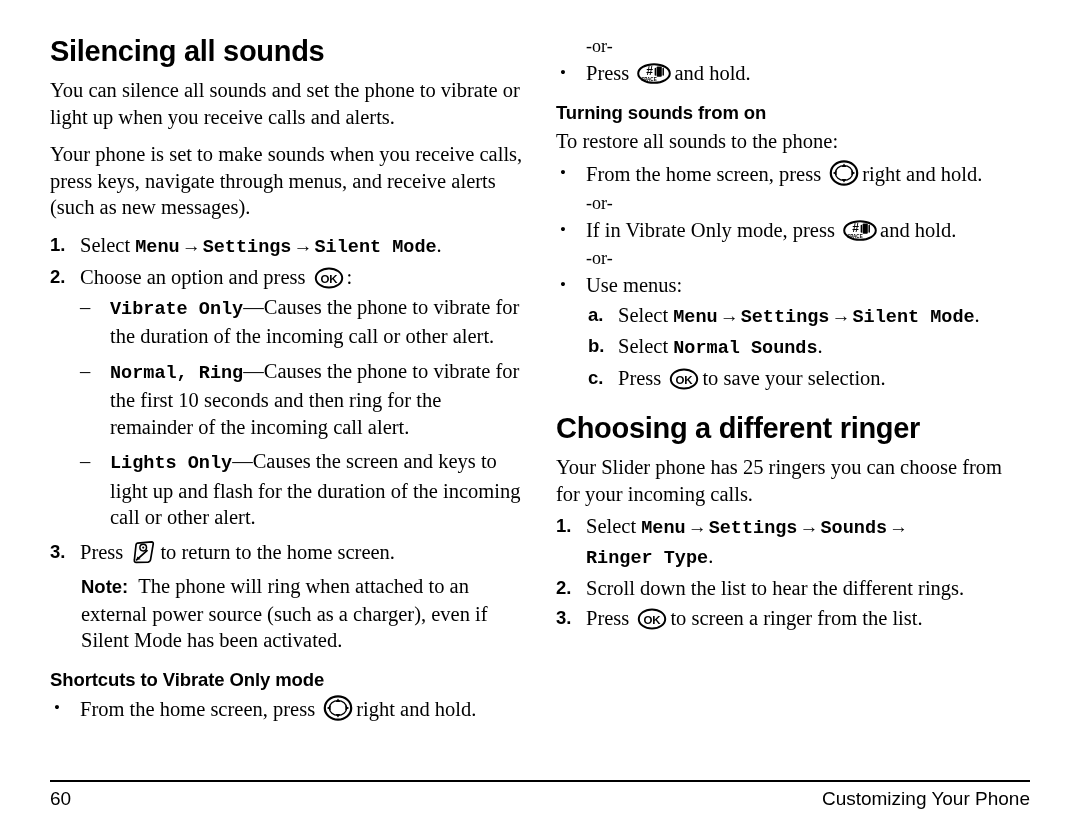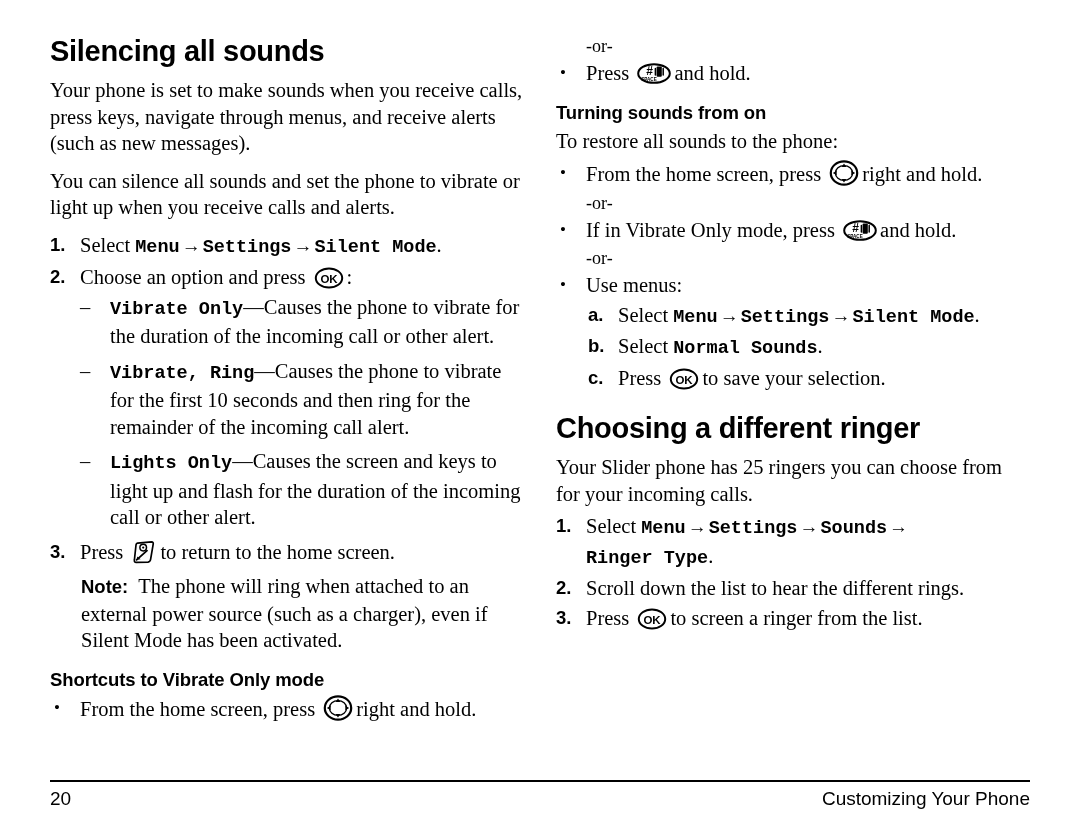--- a/index.html
+++ b/index.html
@@ -169,23 +169,23 @@
 <body>
 
 <div class="page">
 
   <div class="columns">
 
     <div class="col">
 
       <h1 class="h1">Silencing all sounds</h1>
 
+      <p class="para">You can silence all sounds and set the phone to vibrate or light up when you receive calls and alerts.</p>
+
       <p class="para">Your phone is set to make sounds when you receive calls, press keys, navigate through menus, and receive alerts (such as new messages).</p>
-
-      <p class="para">You can silence all sounds and set the phone to vibrate or light up when you receive calls and alerts.</p>
 
 
       <ol class="steps">
 
         <li class="li step">
           <span class="marker">1.</span><span>Select</span>
           <span class="sans-b">Menu</span><span class="arrow">→</span><span class="sans-b">Settings</span><span class="arrow">→</span><span class="sans-b">Silent Mode</span><span>.</span>
         </li>
 
         <li class="li step">
@@ -196,21 +196,21 @@
               <text x="15" y="16" text-anchor="middle" font-family="Liberation Sans, sans-serif" font-size="11.5" font-weight="bold" fill="#000">OK</text>
             </svg>
           </span><span>:</span>
         </li>
 
         <li class="li dash">
           <span class="marker">–</span><span class="sans-b">Vibrate Only</span><span>—</span><span>Causes the phone to vibrate for the duration of the incoming call or other alert.</span>
         </li>
 
         <li class="li dash">
-          <span class="marker">–</span><span class="sans-b">Vibrate, Ring</span><span>—</span><span>Causes the phone to vibrate for the first 10 seconds and then ring for the remainder of the incoming call alert.</span>
+          <span class="marker">–</span><span class="sans-b">Normal, Ring</span><span>—</span><span>Causes the phone to vibrate for the first 10 seconds and then ring for the remainder of the incoming call alert.</span>
         </li>
 
         <li class="li dash">
           <span class="marker">–</span><span class="sans-b">Lights Only</span><span>—</span><span>Causes the screen and keys to light up and flash for the duration of the incoming call or other alert.</span>
         </li>
 
         <li class="li step">
           <span class="marker">3.</span><span>Press</span>
           <span class="keyicon">
             <svg width="26" height="24" viewBox="0 0 26 24">
@@ -358,17 +358,17 @@
           </span><span>to screen a ringer from the list.</span>
         </li>
       </ol>
 
     </div>
   </div>
 
   <div class="footer-rule"></div>
 
   <div class="footer">
-    <span>20</span>
+    <span>60</span>
     <span>Customizing Your Phone</span>
   </div>
 
 </div>
 
 </body></html>

